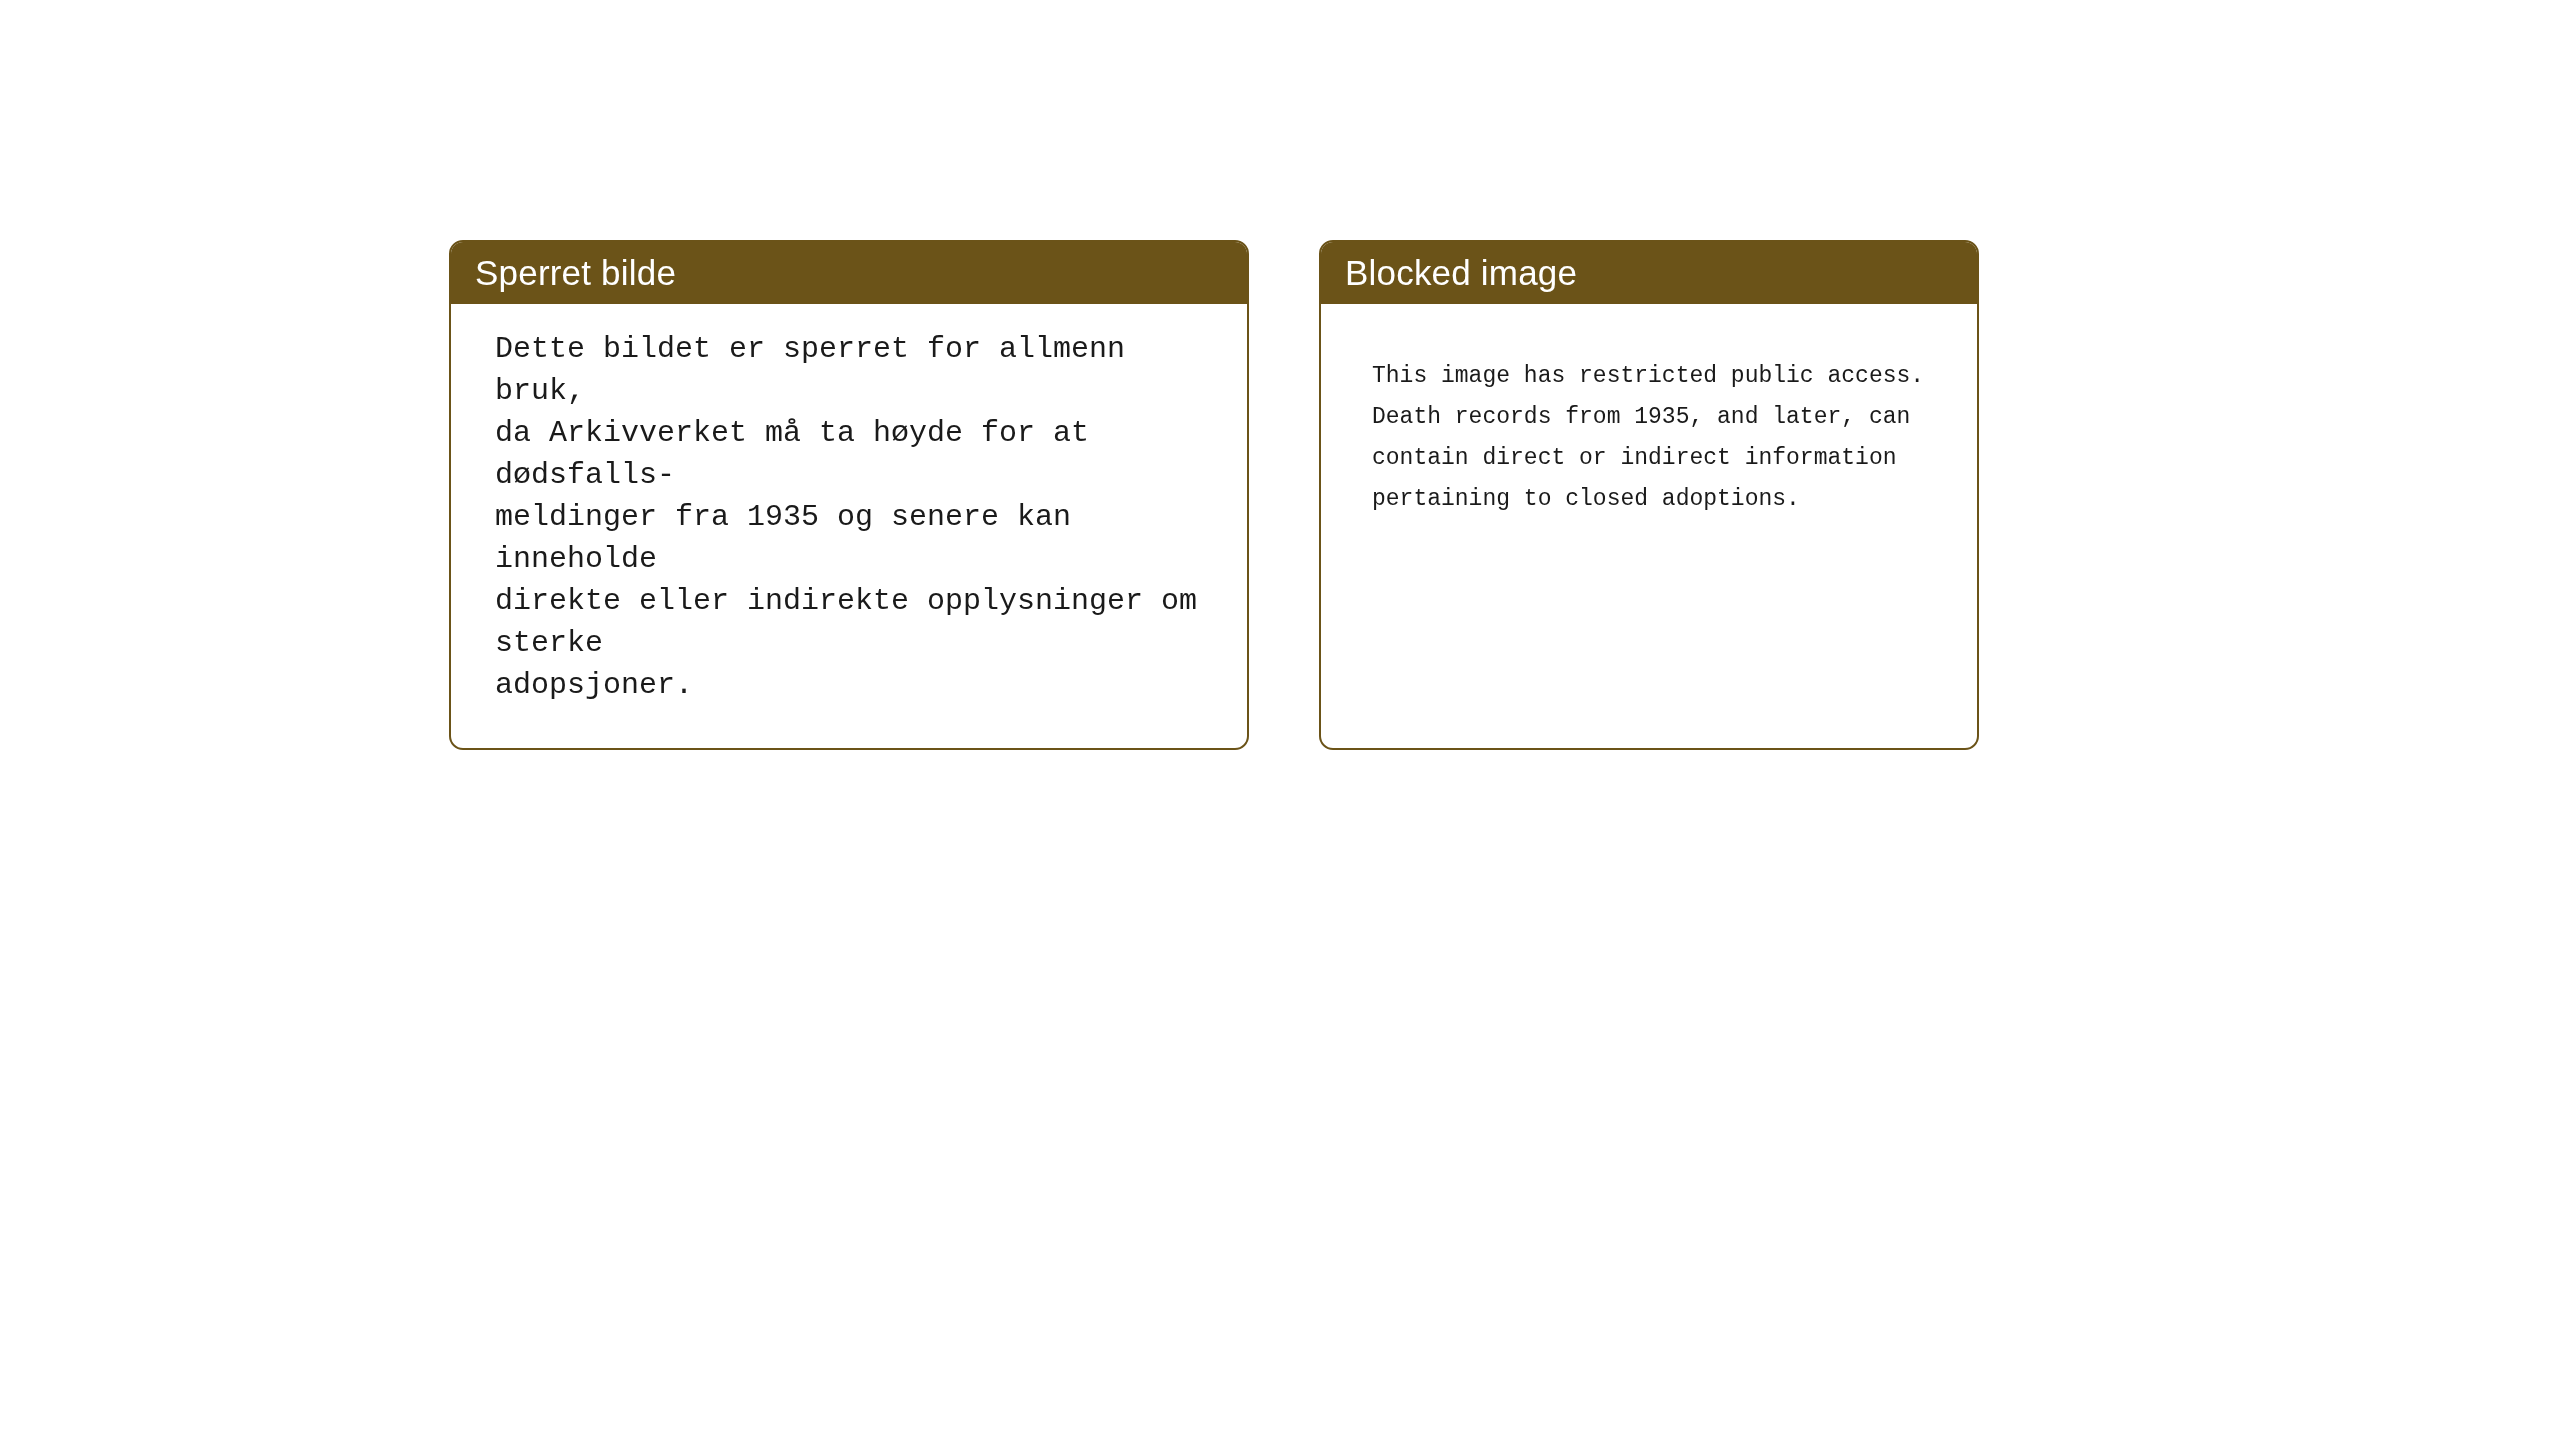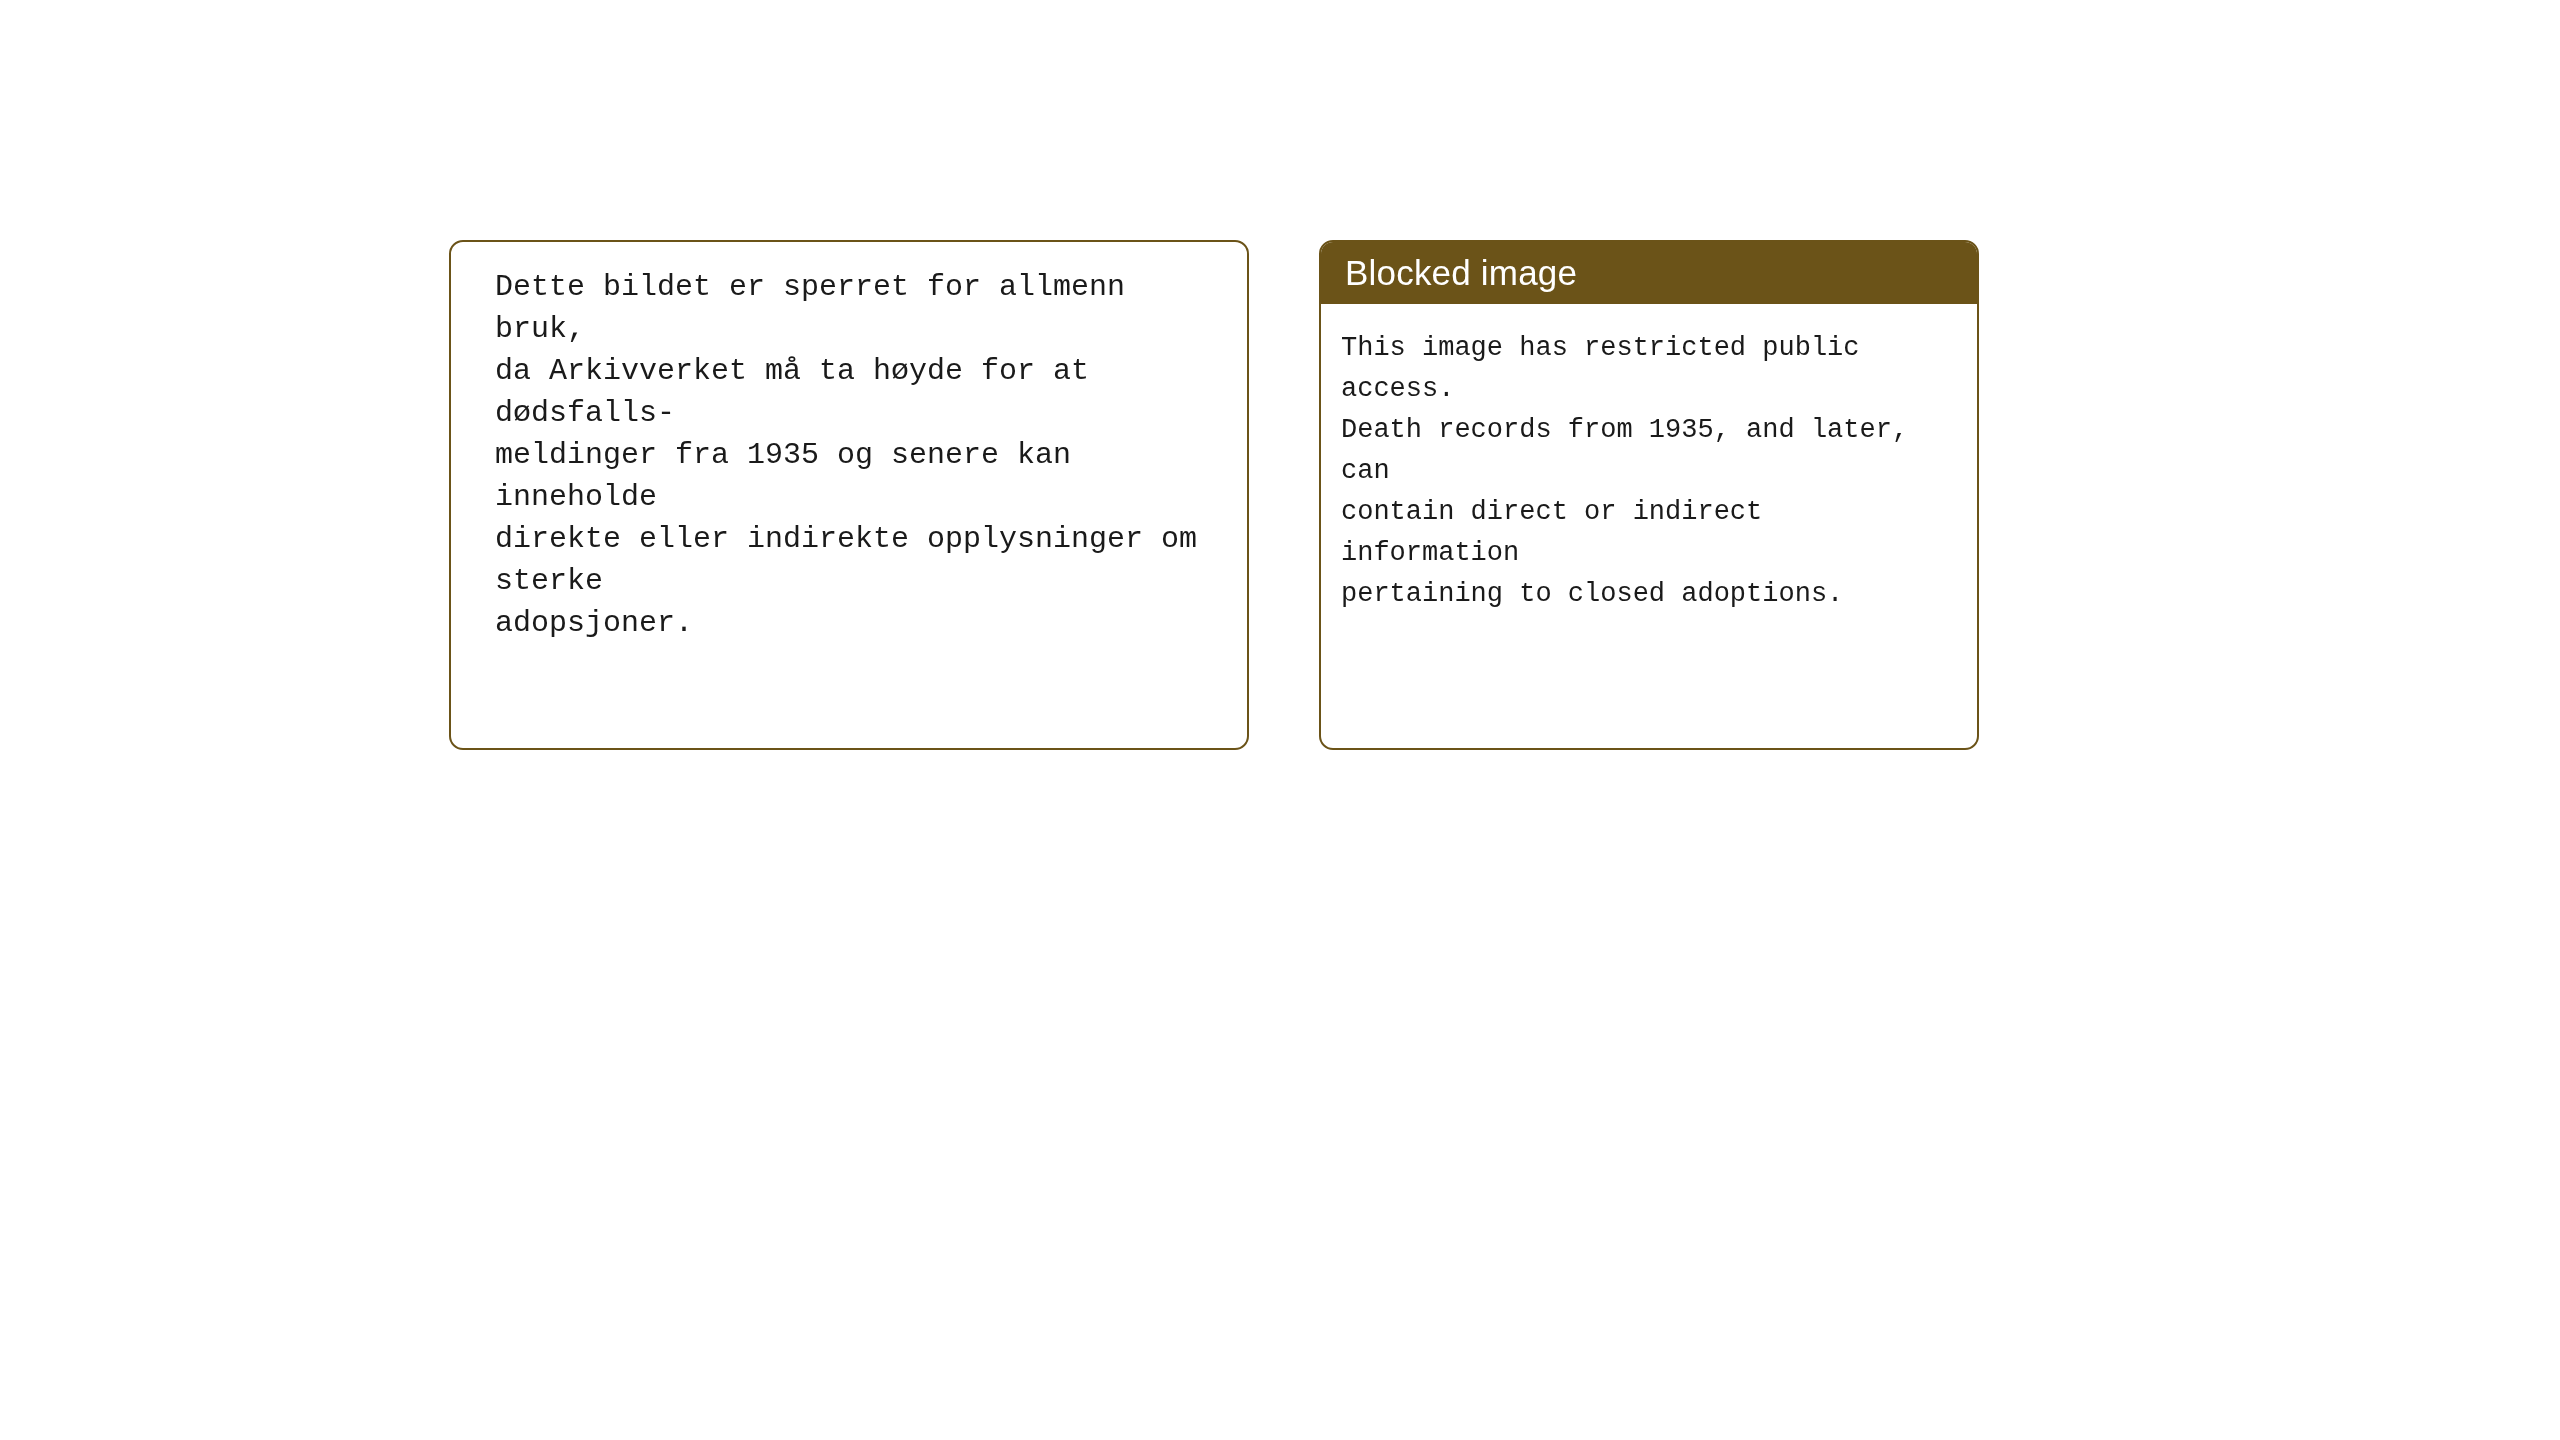--- a/index.html
+++ b/index.html
@@ -52,38 +52,40 @@
     letter-spacing: 0.2px;
   }
   .card-body {
     padding: 24px 26px 20px 44px;
     color: #1a1a1a;
     font-size: 30px;
     line-height: 42px;
     font-family: Liberation Mono, monospace;
   }
   .card.en .card-body {
-    padding-left: 20px;
-    font-size: 27px;
+    padding-left: 51px;
+    font-size: 23px;
     line-height: 41px;
+    margin-top: 28px;
   }
   .para {
     margin: 0 0 0 0;
     white-space: pre-line;
   }
   .para + .para {
     margin-top: 42px;
   }
 </style>
 </head>
 <body>
 
 <div class="panels">
 
   <div class="card no">
+    <div class="card-header">Sperret bilde</div>
     <div class="card-body">
       <p class="para">Dette bildet er sperret for allmenn bruk,
 da Arkivverket må ta høyde for at dødsfalls-
 meldinger fra 1935 og senere kan inneholde
 direkte eller indirekte opplysninger om sterke
 adopsjoner.</p>
     </div>
   </div>
 
   <div class="card en">

